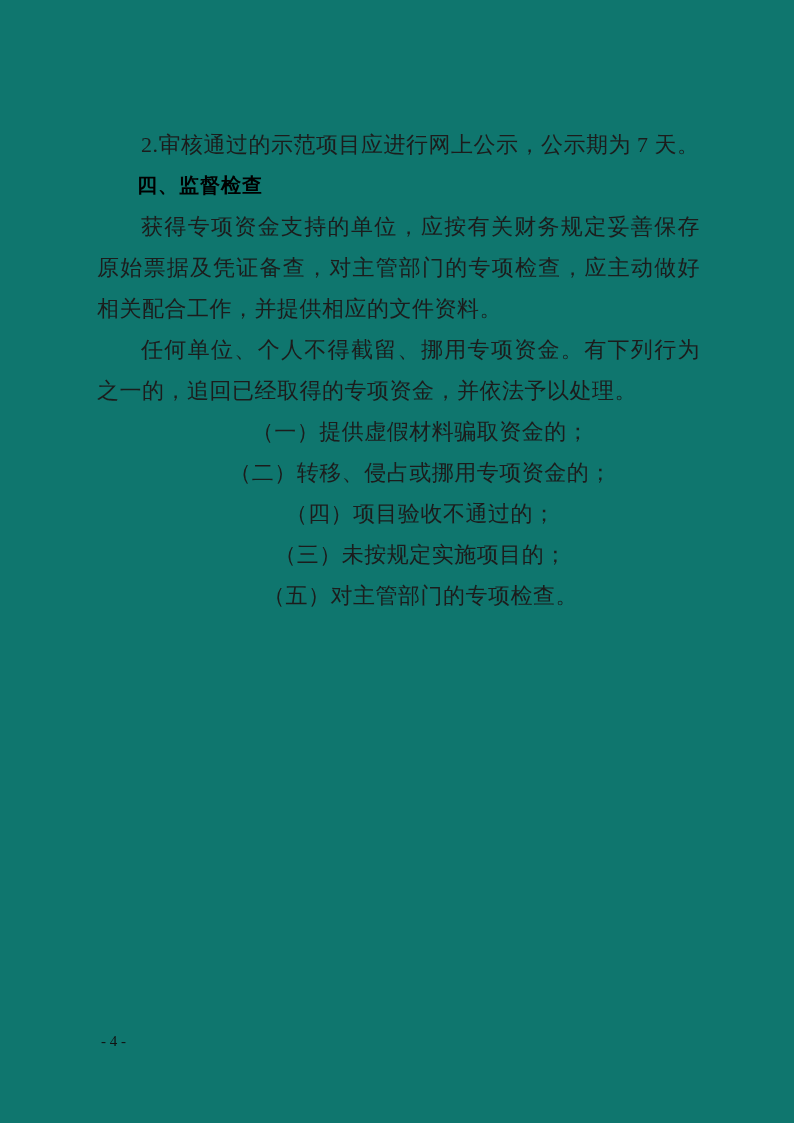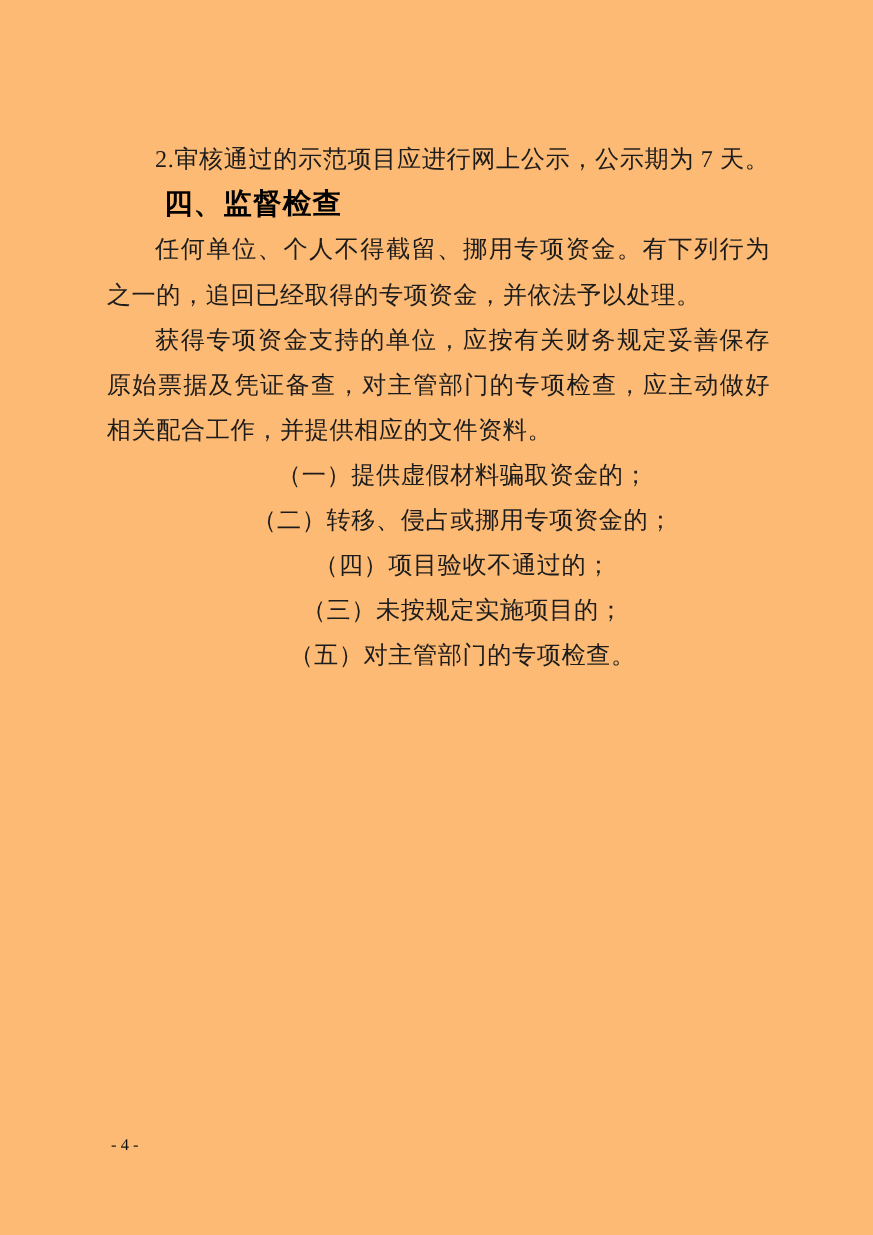--- a/index.html
+++ b/index.html
@@ -4,21 +4,21 @@
 <style>
   html, body {
     margin: 0;
     padding: 0;
     background: #ffffff;
   }
   .page {
     position: relative;
     width: 794px;
     height: 1123px;
-    background: #fdba74;
+    background: #0f766e;
     overflow: hidden;
     font-family: "Liberation Serif", "DejaVu Serif", serif;
     color: #1c1c1c;
   }
   .body-text {
     position: absolute;
     top: 124px;
     left: 97px;
     width: 603px;
   }
@@ -26,21 +26,21 @@
     margin: 0;
     font-size: 22px;
     line-height: 41px;
     text-indent: 2em;
     text-align: justify;
     letter-spacing: 0.5px;
     color: #1c1c1c;
   }
   .heading {
     margin: 0;
-    font-size: 26px;
+    font-size: 20px;
     line-height: 41px;
     text-indent: 2em;
     font-weight: 700;
     color: #000000;
     font-family: "Liberation Sans", "DejaVu Sans", sans-serif;
     letter-spacing: 1px;
   }
   .list-item {
     margin: 0;
     font-size: 22px;
@@ -60,22 +60,22 @@
     font-family: "Liberation Serif", "DejaVu Serif", serif;
   }
 </style>
 </head>
 <body>
 
 <div class="page">
   <main class="body-text">
     <p class="para">2.审核通过的示范项目应进行网上公示，公示期为 7 天。</p>
     <h2 class="heading">四、监督检查</h2>
+    <p class="para">获得专项资金支持的单位，应按有关财务规定妥善保存原始票据及凭证备查，对主管部门的专项检查，应主动做好相关配合工作，并提供相应的文件资料。</p>
     <p class="para">任何单位、个人不得截留、挪用专项资金。有下列行为之一的，追回已经取得的专项资金，并依法予以处理。</p>
-    <p class="para">获得专项资金支持的单位，应按有关财务规定妥善保存原始票据及凭证备查，对主管部门的专项检查，应主动做好相关配合工作，并提供相应的文件资料。</p>
     <p class="list-item">（一）提供虚假材料骗取资金的；</p>
     <p class="list-item">（二）转移、侵占或挪用专项资金的；</p>
     <p class="list-item">（四）项目验收不通过的；</p>
     <p class="list-item">（三）未按规定实施项目的；</p>
     <p class="list-item">（五）对主管部门的专项检查。</p>
   </main>
   <div class="footer-page-number">- 4 -</div>
 </div>
 
 </body></html>

